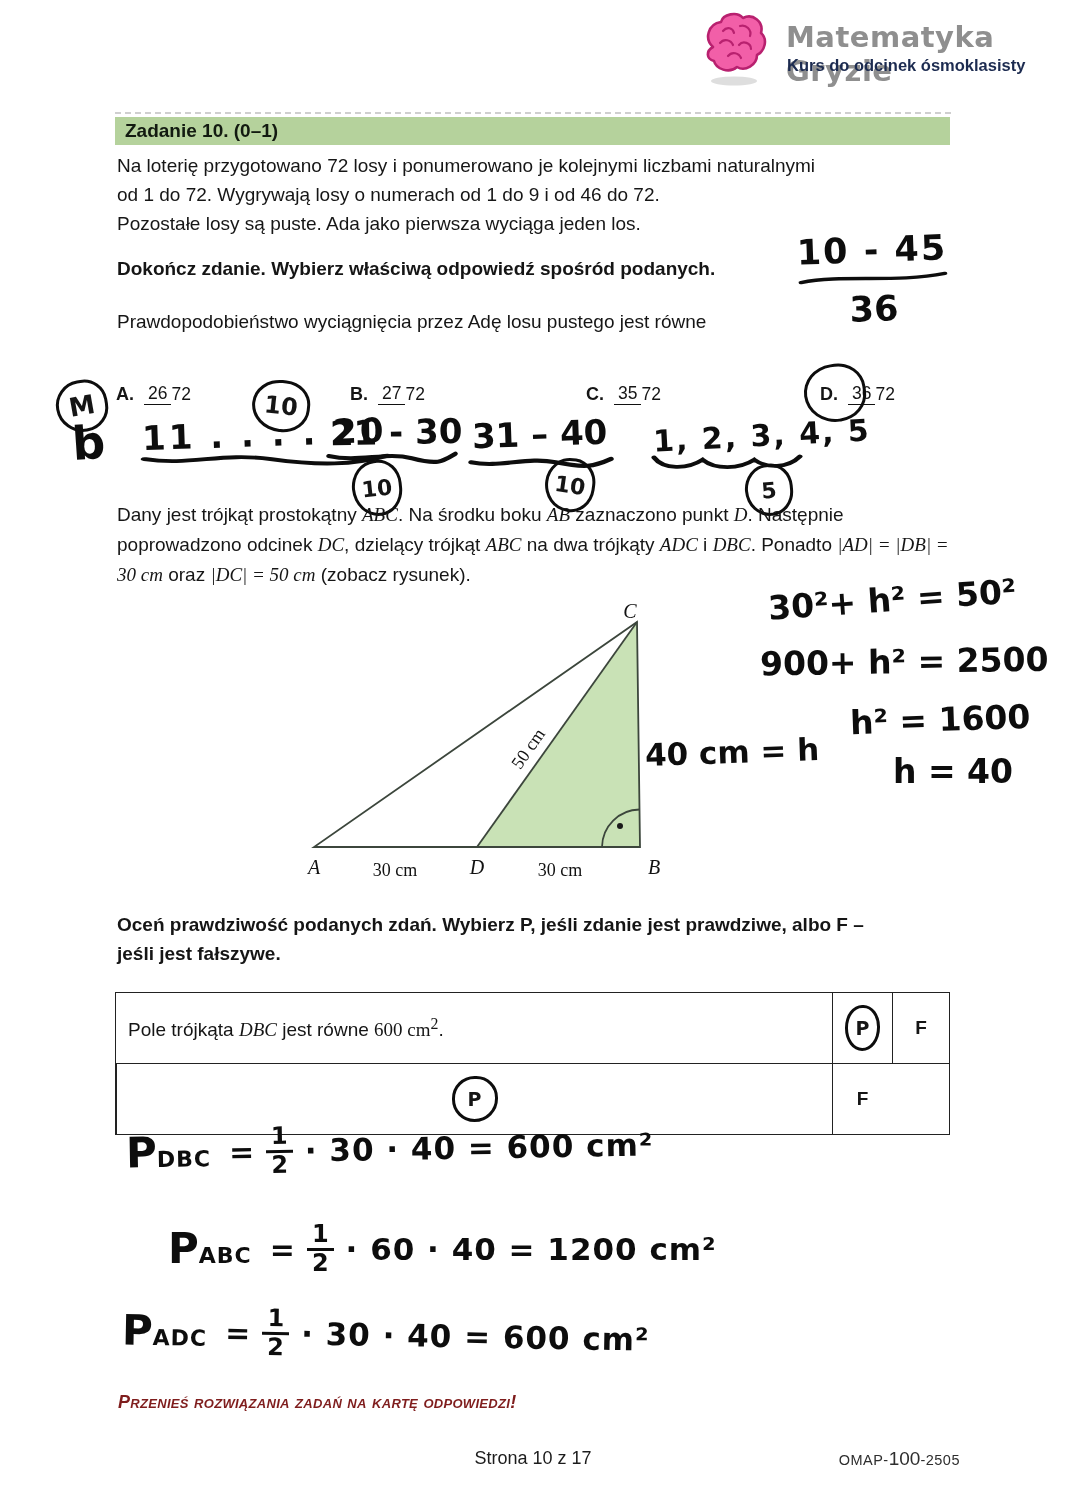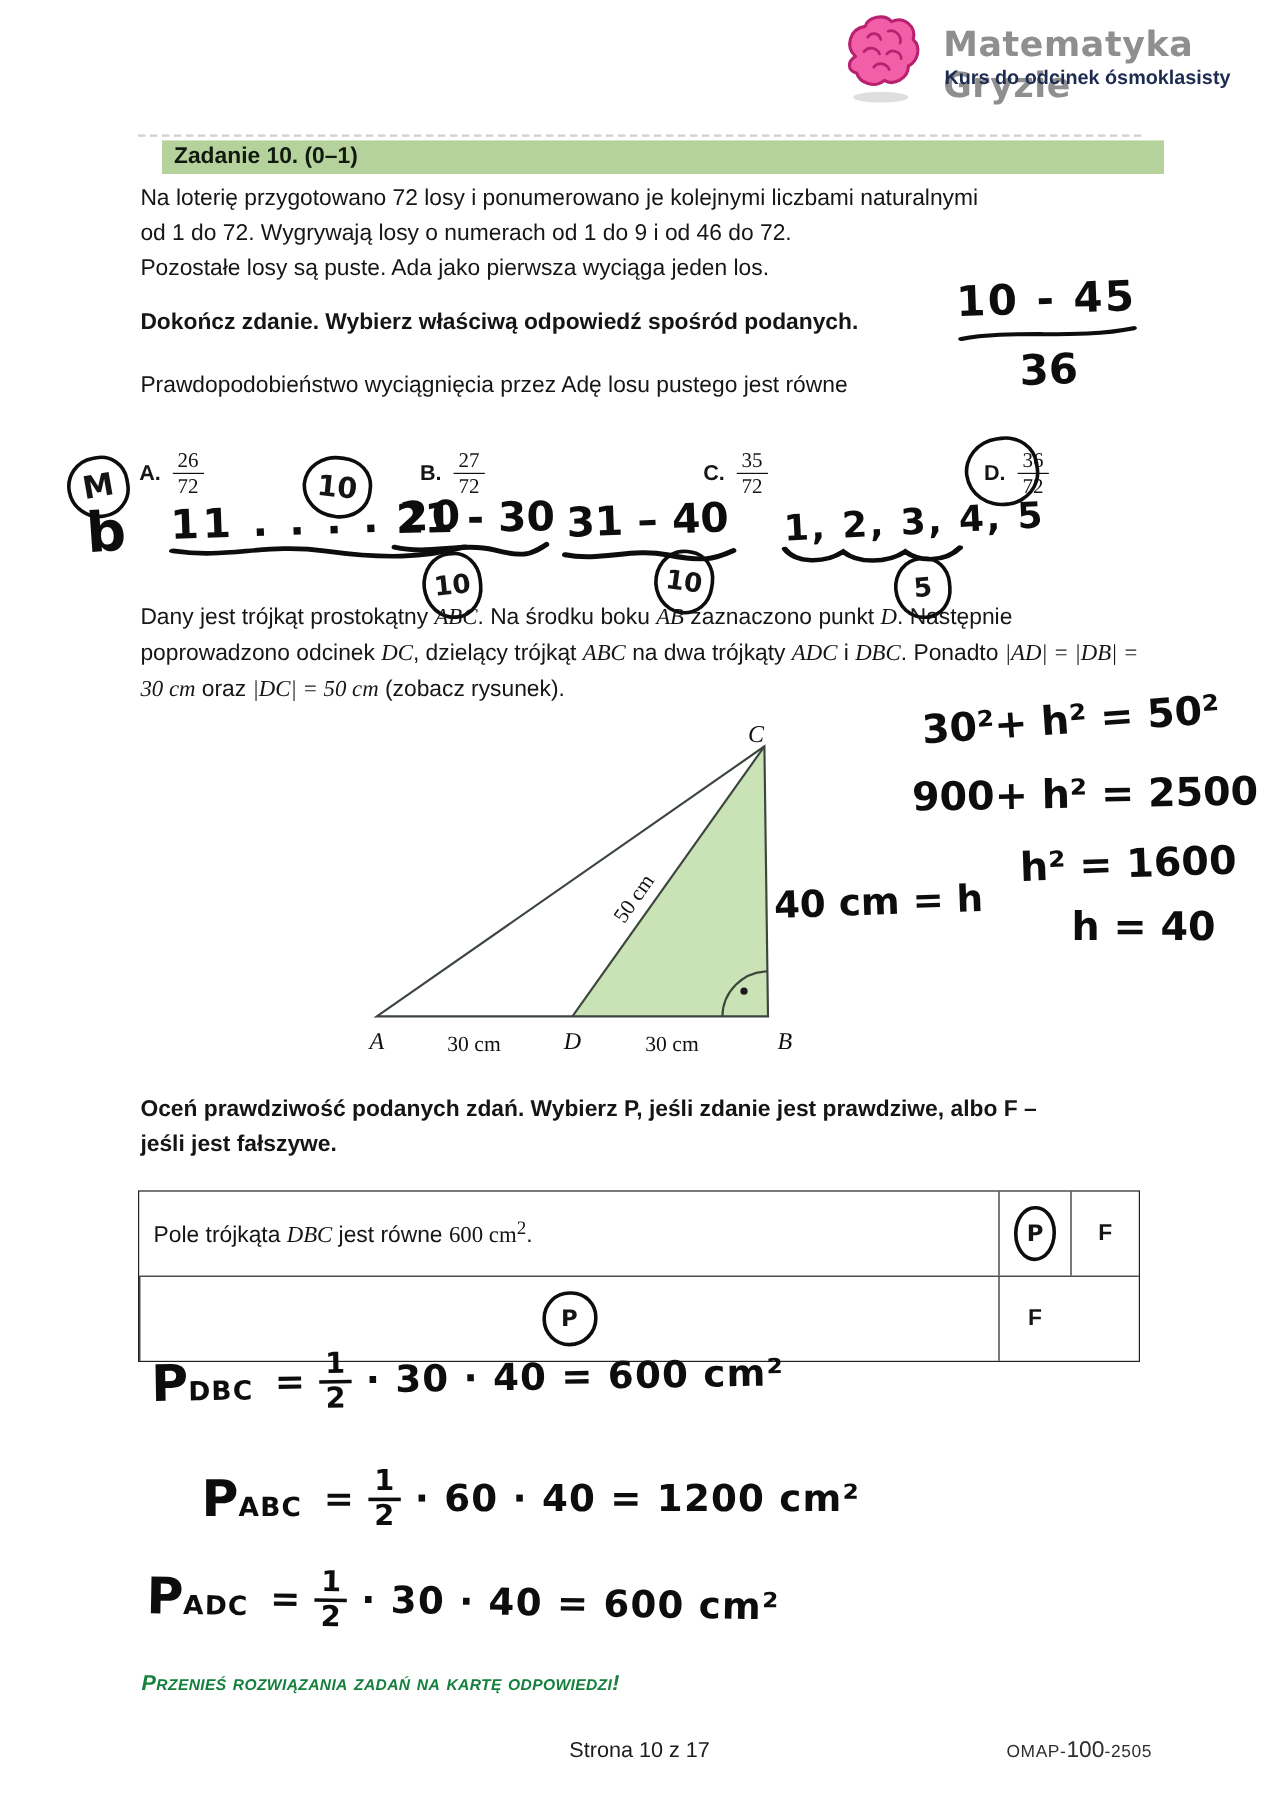--- a/index.html
+++ b/index.html
@@ -9,35 +9,35 @@
 
   
   #brand-title{left:786px;top:20px;font-family:"DejaVu Sans",sans-serif;font-weight:700;
                font-size:29px;color:#8f8f8f;letter-spacing:0.5px;}
   #brand-sub{left:787px;top:56px;font-weight:700;font-size:16.5px;color:#1c2b50;}
 
   
   .dashline{left:115px;top:112px;width:836px;border-top:2px dashed #cfcfcf;}
   .band{left:115px;width:815px;background:#b5d29c;font-weight:700;font-size:19px;
         color:#121a10;padding:3px 10px;}
-  #band10{top:117px;margin-left:20px;} #band11{top:466px;}
+  #band10{top:117px;} #band11{top:466px;}
   .bodytext{font-size:19px;line-height:29px;color:#161616;}
   #body10{left:117px;top:151px;width:845px;}
   #instr10{left:117px;top:258px;font-weight:700;font-size:19px;}
   #quest10{left:117px;top:311px;font-size:19px;}
   #intro11{left:117px;top:500px;width:838px;font-size:19px;line-height:30px;}
   .mi{font-family:"Liberation Serif",serif;font-style:italic;}
   .serif{font-family:"Liberation Serif",serif;}
   #eval11{left:117px;top:910px;width:845px;font-weight:700;font-size:19px;line-height:29px;}
 
   
   .opt{display:flex;align-items:center;gap:10px;height:52px;}
   .opt .lbl{font-weight:700;font-size:18px;}
-  .frac{display:inline-flex;flex-direction:column;align-items:center;
-        font-family:Liberation Serif, serif;font-size:17.5px;line-height:1.15;}
+  .frac{display:inline-flex;flex-direction:row;align-items:center;
+        font-family:Liberation Sans, sans-serif;font-size:17.5px;line-height:1.15;}
   .frac .num{padding:0 4px 1px;border-bottom:1.5px solid #111;}
   #optA{left:116px;top:368px;} #optB{left:350px;top:368px;}
   #optC{left:586px;top:368px;} #optD{left:820px;top:368px;}
 
   
   .hand{font-family:"DejaVu Sans",sans-serif;font-weight:700;color:#0d0d0d;}
   .hcirc{border:3.5px solid #0d0d0d;border-radius:52% 48% 50% 55%;
          display:flex;align-items:center;justify-content:center;
          font-family:"DejaVu Sans",sans-serif;font-weight:700;background:transparent;}
   #prob{left:793px;top:230px;width:160px;text-align:center;transform:rotate(-2deg);}
@@ -83,21 +83,21 @@
   .tcell{padding:12px 12px;display:flex;align-items:center;font-size:19px;box-sizing:border-box;min-height:56px;}
   .pcell,.fcell{justify-content:center;border-left:1.7px solid #222;font-weight:700;}
   .pc{width:40px;height:40px;font-size:19px;border-width:3px;border-radius:50% 48% 52% 50%;}
 
   
   #figure{left:296px;top:604px;}
   .figlbl{font-family:"Liberation Serif",serif;font-style:italic;font-size:20px;fill:#111;}
   .figdim{font-family:"Liberation Serif",serif;font-size:18px;fill:#111;}
 
   
-  #notice{left:118px;top:1392px;color:#15803d;font-weight:700;font-style:italic;
+  #notice{left:118px;top:1392px;color:#7f1d1d;font-weight:700;font-style:italic;
           font-variant:small-caps;font-size:18px;letter-spacing:0.3px;}
   #pagenum{left:0;top:1448px;width:1066px;text-align:center;font-size:18px;color:#1c1c1c;}
   #doccode{left:800px;top:1448px;width:160px;text-align:right;color:#2e2e2e;white-space:nowrap;}
   #doccode .c1,#doccode .c3{font-size:14.5px;letter-spacing:0.5px;}
   #doccode .c2{font-size:19px;}
 </style>
 </head>
 <body>
 
 <div id="page">

